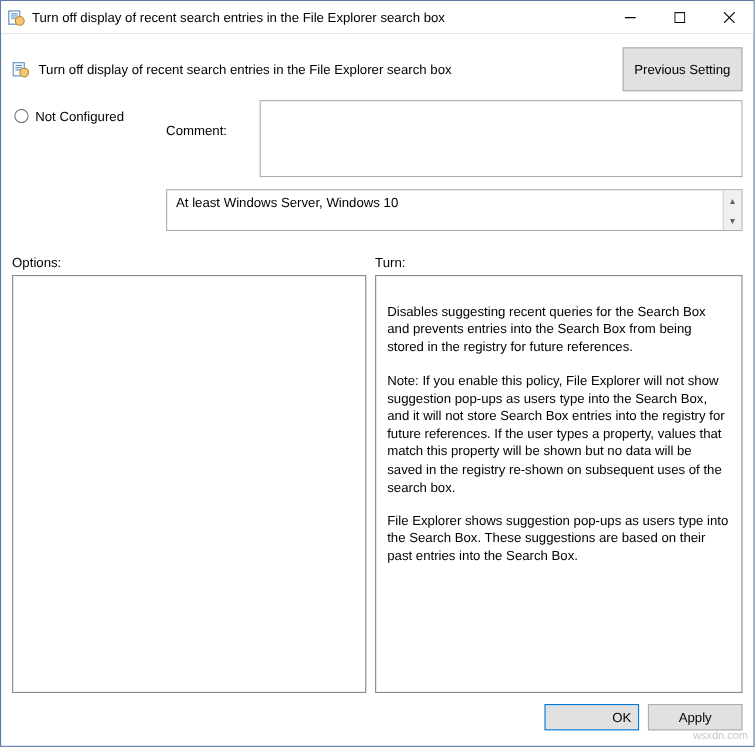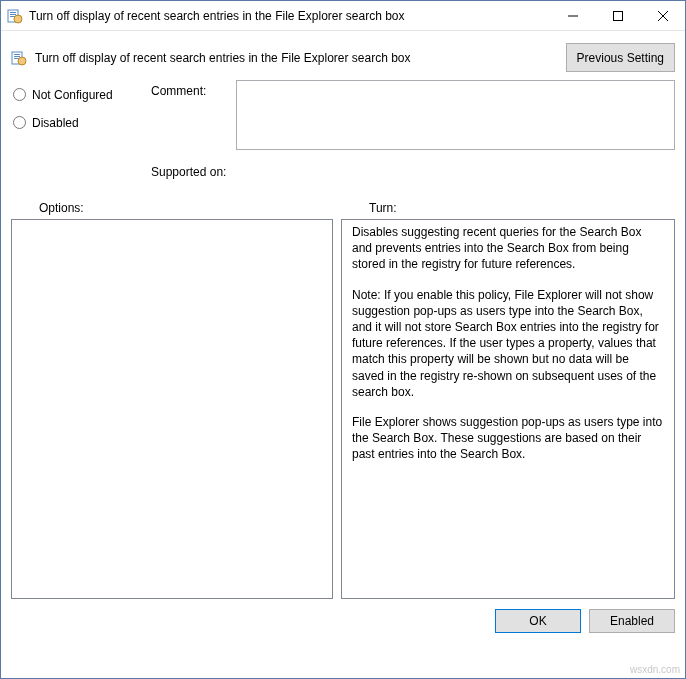--- a/index.html
+++ b/index.html
@@ -37,21 +37,21 @@
   .header-row {
     display: flex;
     align-items: center;
     padding: 12px 10px 8px 10px;
     gap: 8px;
   }
   .header-row .app-icon { width: 16px; height: 16px; }
   .header-row .header-title { flex: 1; font-size: 12px; }
   .header-row button {
     min-width: 100px;
-    height: 29px;
+    height: 40px;
     font-size: 12px;
     font-family: inherit;
     border: 1px solid #adadad;
     background: #e1e1e1;
     cursor: default;
     padding: 0 10px;
   }
 
   
   .config-area {
@@ -62,21 +62,21 @@
   .radio-col { width: 130px; padding-top: 8px; }
   .radio-opt {
     display: flex;
     align-items: flex-start;
     height: 28px;
     cursor: default;
   }
   .radio-opt input[type=radio] { margin: 0 6px 0 2px; }
   .fields-col { flex: 1; }
   .field-row { display: flex; margin-bottom: 8px; }
-  .field-label { width: 85px; padding-top: 4px; }
+  .field-label { width: 85px; padding-top: 4px; margin-top: 17px; }
   .field-box {
     flex: 1;
     position: relative;
   }
   .comment-box {
     width: 100%; height: 70px;
     border: 1px solid #abadb3;
     background: #fff;
     resize: none;
     font-family: inherit;
@@ -104,33 +104,33 @@
     display: flex; align-items: center; justify-content: center;
     color: #606060;
     font-size: 9px;
   }
 
   
   .labels-row {
     display: flex;
     padding: 14px 10px 4px 10px;
   }
-  .labels-row .lbl-left { width: 330px; margin-left: 28px; }
+  .labels-row .lbl-left { width: 330px; }
 
   
   .panels {
     display: flex;
     gap: 8px;
     padding: 0 10px;
     height: 380px;
   }
   .panel {
     border: 1px solid #828790;
     background: #fff;
-    padding: 4px 10px;
+    padding: 24px 10px;
     font-size: 12px;
     overflow: auto;
   }
   .panel.left { width: 322px; flex: none; }
   .panel.right { flex: 1; line-height: 1.35; }
   .panel.right p { margin: 0 0 14px 0; }
 
   
   .footer {
     display: flex;
@@ -140,21 +140,21 @@
   }
   .footer button {
     min-width: 86px;
     height: 24px;
     font-size: 12px;
     font-family: inherit;
     border: 1px solid #adadad;
     background: #e1e1e1;
     cursor: default;
   }
-  .footer button.default { border: 1px solid #0078d7; }
+  .footer button.default { border: 1px solid #0078d7; text-align: right; }
 
   .watermark {
     position: absolute;
     bottom: 4px; right: 6px;
     font-size: 10px;
     color: #c8c8c8;
     pointer-events: none;
   }
 </style>
 </head>
@@ -200,50 +200,55 @@
   <div class="header-title">Turn off display of recent search entries in the File Explorer search box</div>
   <button>Previous Setting</button>
 </div>
 
 <div class="config-area">
   <div class="radio-col">
     <label class="radio-opt">
       <input type="radio" name="state" style="">
       <span>Not Configured</span>
     </label>
-    <label class="radio-opt">
-      <input type="radio" name="state" style="">
-      <span>Disabled</span>
-    </label>
   </div>
   <div class="fields-col">
     <div class="field-row">
       <div class="field-label">Comment:</div>
       <div class="field-box">
         <textarea class="comment-box" style=""></textarea>
       </div>
     </div>
     <div class="field-row">
-      <div class="field-label">Supported on:</div>
+      <div class="field-box">
+        <div class="supported-box">
+          <span>At least Windows Server, Windows 10</span>
+          <div class="fake-scroll">
+            <div class="arr">▴</div>
+            <div style="flex:1"></div>
+            <div class="arr" style="position:absolute;bottom:0;left:0;right:0">▾</div>
+          </div>
+        </div>
+      </div>
     </div>
   </div>
 </div>
 
 <div class="labels-row">
   <div class="lbl-left">Options:</div>
   <div>Turn:</div>
 </div>
 
 <div class="panels">
   <div class="panel left"></div>
   <div class="panel right">
     <p>Disables suggesting recent queries for the Search Box and prevents entries into the Search Box from being stored in the registry for future references.</p>
     <p>Note: If you enable this policy, File Explorer will not show suggestion pop-ups as users type into the Search Box, and it will not store Search Box entries into the registry for future references.  If the user types a property, values that match this property will be shown but no data will be saved in the registry re-shown on subsequent uses of the search box.</p>
     <p>File Explorer shows suggestion pop-ups as users type into the Search Box.  These suggestions are based on their past entries into the Search Box.</p>
   </div>
 </div>
 
 <div class="footer">
   <button class="default">OK</button>
-  <button>Enabled</button>
+  <button>Apply</button>
 </div>
 
 <div class="watermark">wsxdn.com</div>
 
 </body></html>

